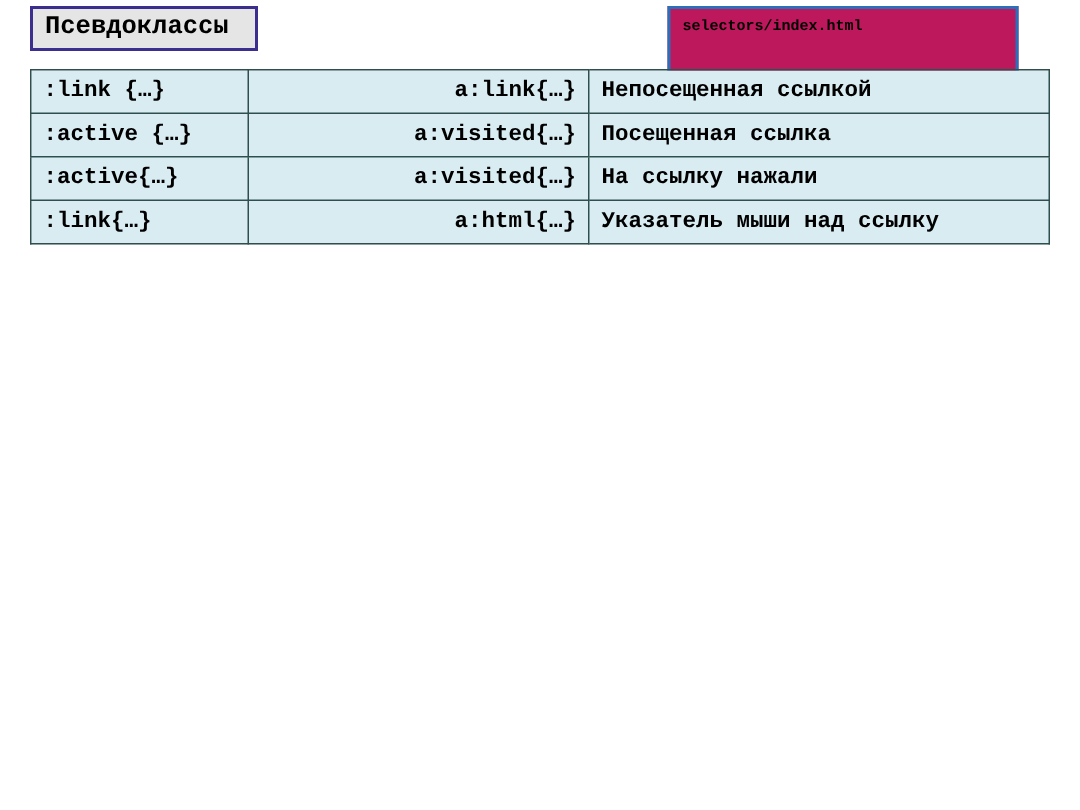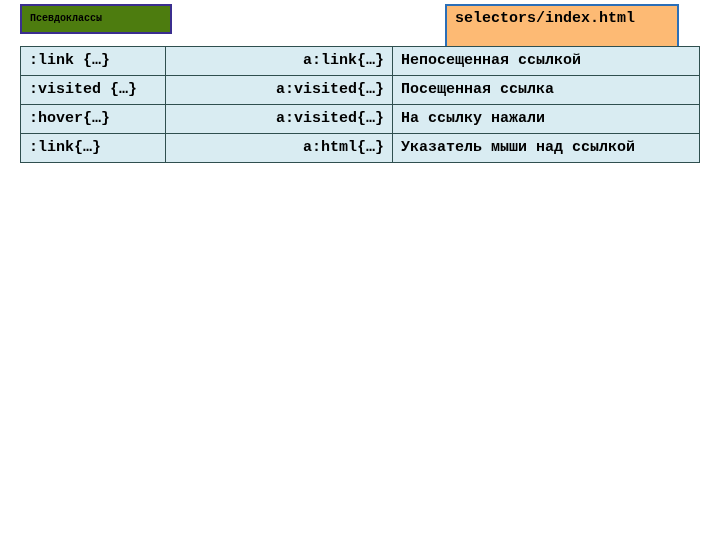--- a/index.html
+++ b/index.html
@@ -16,36 +16,36 @@
     position: relative;
     width: 720px;
     height: 540px;
   }
   .title-box {
     position: absolute;
     top: 4px;
     left: 20px;
     padding: 4px 12px 4px 8px;
     border: 2px solid #3b2e8f;
-    background: #4d7c0f;
+    background: #e5e5e5;
     font-weight: bold;
-    font-size: 10px;
+    font-size: 17px;
     line-height: 18px;
     min-width: 152px;
     box-sizing: border-box;
   }
   .path-box {
     position: absolute;
     top: 4px;
     left: 445px;
     padding: 4px 12px 20px 8px;
     border: 2px solid #2b6fb8;
-    background: #fdba74;
+    background: #be185d;
     font-weight: bold;
-    font-size: 15px;
+    font-size: 10px;
     line-height: 18px;
     color: #000;
     min-width: 234px;
     box-sizing: border-box;
   }
   .tbl-wrap {
     position: absolute;
     top: 46px;
     left: 20px;
     width: 680px;
@@ -77,31 +77,31 @@
 
 <div class="tbl-wrap">
   <table class="pc">
     <tbody>
       <tr>
         <td class="c0">:link {…}</td>
         <td class="c1">a:link{…}</td>
         <td class="c2">Непосещенная ссылкой</td>
       </tr>
       <tr>
-        <td class="c0">:visited {…}</td>
+        <td class="c0">:active {…}</td>
         <td class="c1">a:visited{…}</td>
         <td class="c2">Посещенная ссылка</td>
       </tr>
       <tr>
-        <td class="c0">:hover{…}</td>
+        <td class="c0">:active{…}</td>
         <td class="c1">a:visited{…}</td>
         <td class="c2">На ссылку нажали</td>
       </tr>
       <tr>
         <td class="c0">:link{…}</td>
         <td class="c1">a:html{…}</td>
-        <td class="c2">Указатель мыши над ссылкой</td>
+        <td class="c2">Указатель мыши над ссылку</td>
       </tr>
     </tbody>
   </table>
 </div>
 
 </div>
 
 </body></html>

